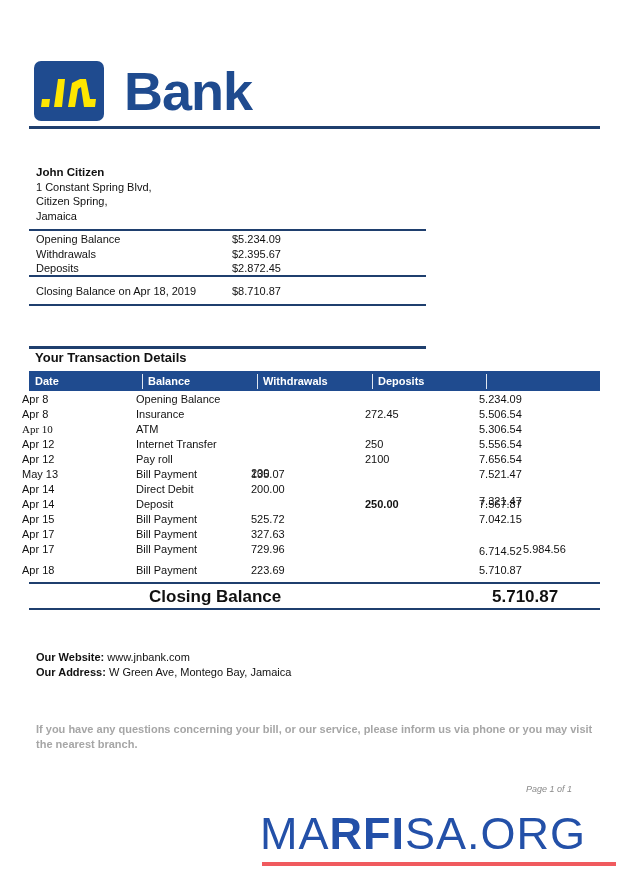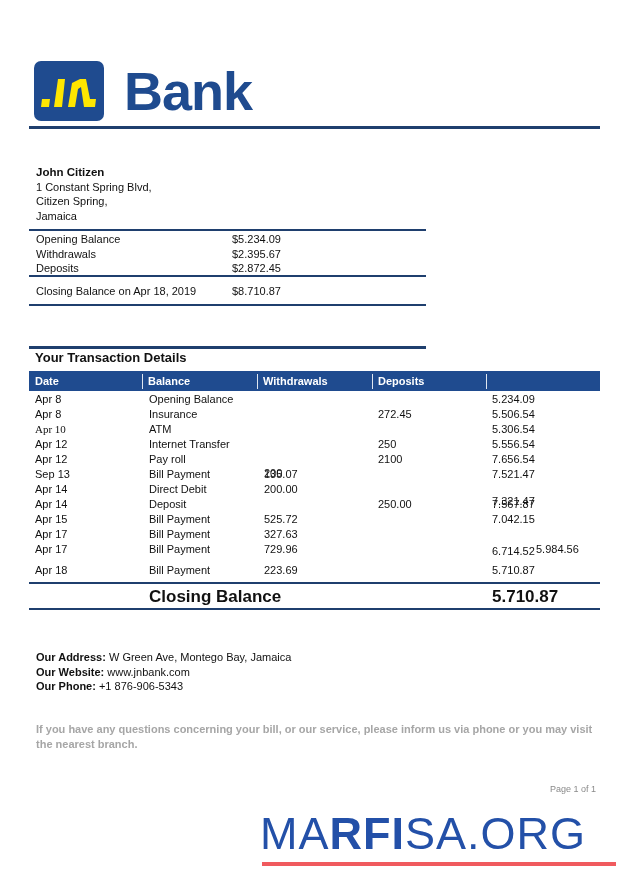--- a/index.html
+++ b/index.html
@@ -39,32 +39,32 @@
     .thead {
       left: 29px; top: 371px; width: 571px; height: 20px; background: #1f4b8f;
     }
     .th {
       position: absolute; top: 0; height: 20px; line-height: 20px;
       color: #fff; font-weight: bold; font-size: 11px; padding-left: 6px;
       box-sizing: border-box;
     }
     .th-sep { position: absolute; top: 3px; width: 1px; height: 15px; background: #dfe6f0; }
 
-    .trow { position: absolute; left: 29px; width: 571px; height: 15px; font-size: 11px; line-height: 15px; }
+    .trow { position: absolute; left: 16px; width: 571px; height: 15px; font-size: 11px; line-height: 15px; }
     .td { position: absolute; top: 0; }
 
     .tbl-rule { left: 29px; width: 571px; height: 2px; background: #1f3f6e; }
     .closing { left: 29px; top: 589px; width: 571px; height: 15px; font-size: 17px; font-weight: bold; line-height: 15px; }
 
     
     .contact { left: 36px; top: 650px; font-size: 11px; line-height: 14.7px; }
     .contact b { font-weight: bold; }
 
     .note { left: 36px; top: 722px; width: 560px; font-size: 11px; line-height: 15px; color: #a6a6a6; font-weight: bold; }
-    .page-num { left: 550px; top: 784px; font-size: 9px; color: #8a8a8a; }
+    .page-num { left: 526px; top: 784px; font-size: 9px; color: #8a8a8a; font-style: italic; }
 
     
     .wm { left: 260px; top: 808px; font-size: 45px; color: #2350a8; letter-spacing: 1px; line-height: 52px; font-weight: normal; }
     .wm .bold { font-weight: bold; }
     .wm-rule { left: 262px; top: 862px; width: 354px; height: 4px; background: #f05a5e; }
   </style>
 </head>
 <body>
 
 <div class="abs logo-box">
@@ -148,38 +148,38 @@
       <span class="td" style="left: 463px;">5.556.54</span>
     </div>
     <div class="trow" style="top: 452px;">
       <span class="td" style="left: 6px;">Apr 12</span>
       <span class="td" style="left: 120px;">Pay roll</span>
       <span class="td" style="left: 235px;"></span>
       <span class="td" style="left: 349px;">2100</span>
       <span class="td" style="left: 463px;">7.656.54</span>
     </div>
     <div class="trow" style="top: 467px;">
-      <span class="td" style="left: 6px;">Sep 13</span>
+      <span class="td" style="left: 6px;">May 13</span>
       <span class="td" style="left: 120px;">Bill Payment</span>
       <span class="td" style="left: 235px;">135.07</span>
       <span class="td" style="left: 349px;"></span>
       <span class="td" style="left: 463px;">7.521.47</span>
     </div>
     <div class="trow" style="top: 482px;">
       <span class="td" style="left: 6px;">Apr 14</span>
       <span class="td" style="left: 120px;">Direct Debit</span>
       <span class="td" style="left: 235px;">200.00</span>
       <span class="td" style="left: 349px;"></span>
       <span class="td" style="left: 463px; margin-top: 12px;">7.321.47</span>
     </div>
     <div class="trow" style="top: 497px;">
       <span class="td" style="left: 6px;">Apr 14</span>
       <span class="td" style="left: 120px;">Deposit</span>
       <span class="td" style="left: 235px;"></span>
-      <span class="td" style="left: 349px;">250.00</span>
+      <span class="td" style="left: 349px; font-weight: bold;">250.00</span>
       <span class="td" style="left: 463px;">7.567.87</span>
     </div>
     <div class="trow" style="top: 512px;">
       <span class="td" style="left: 6px;">Apr 15</span>
       <span class="td" style="left: 120px;">Bill Payment</span>
       <span class="td" style="left: 235px;">525.72</span>
       <span class="td" style="left: 349px;"></span>
       <span class="td" style="left: 463px;">7.042.15</span>
     </div>
     <div class="trow" style="top: 527px;">
@@ -206,22 +206,21 @@
   </div>
 
 <div class="abs tbl-rule" style="top:582px"></div>
 <div class="abs closing">
   <span class="td" style="left:120px">Closing Balance</span>
   <span class="td" style="left:463px">5.710.87</span>
 </div>
 <div class="abs tbl-rule" style="top:608px"></div>
 
 <div class="abs contact">
+  <div><b>Our Website:</b><span> www.jnbank.com</span></div>
   <div><b>Our Address:</b><span> W Green Ave, Montego Bay, Jamaica</span></div>
-  <div><b>Our Website:</b><span> www.jnbank.com</span></div>
-  <div><b>Our Phone:</b><span> +1 876-906-5343</span></div>
 </div>
 
 <div class="abs note">If you have any questions concerning your bill, or our service, please inform us via phone or you may visit the nearest branch.</div>
 <div class="abs page-num">Page 1 of 1</div>
 
 <div class="abs wm"><span>MA</span><span class="bold">RFI</span><span>SA.ORG</span></div>
 <div class="abs wm-rule"></div>
 
 </body></html>

